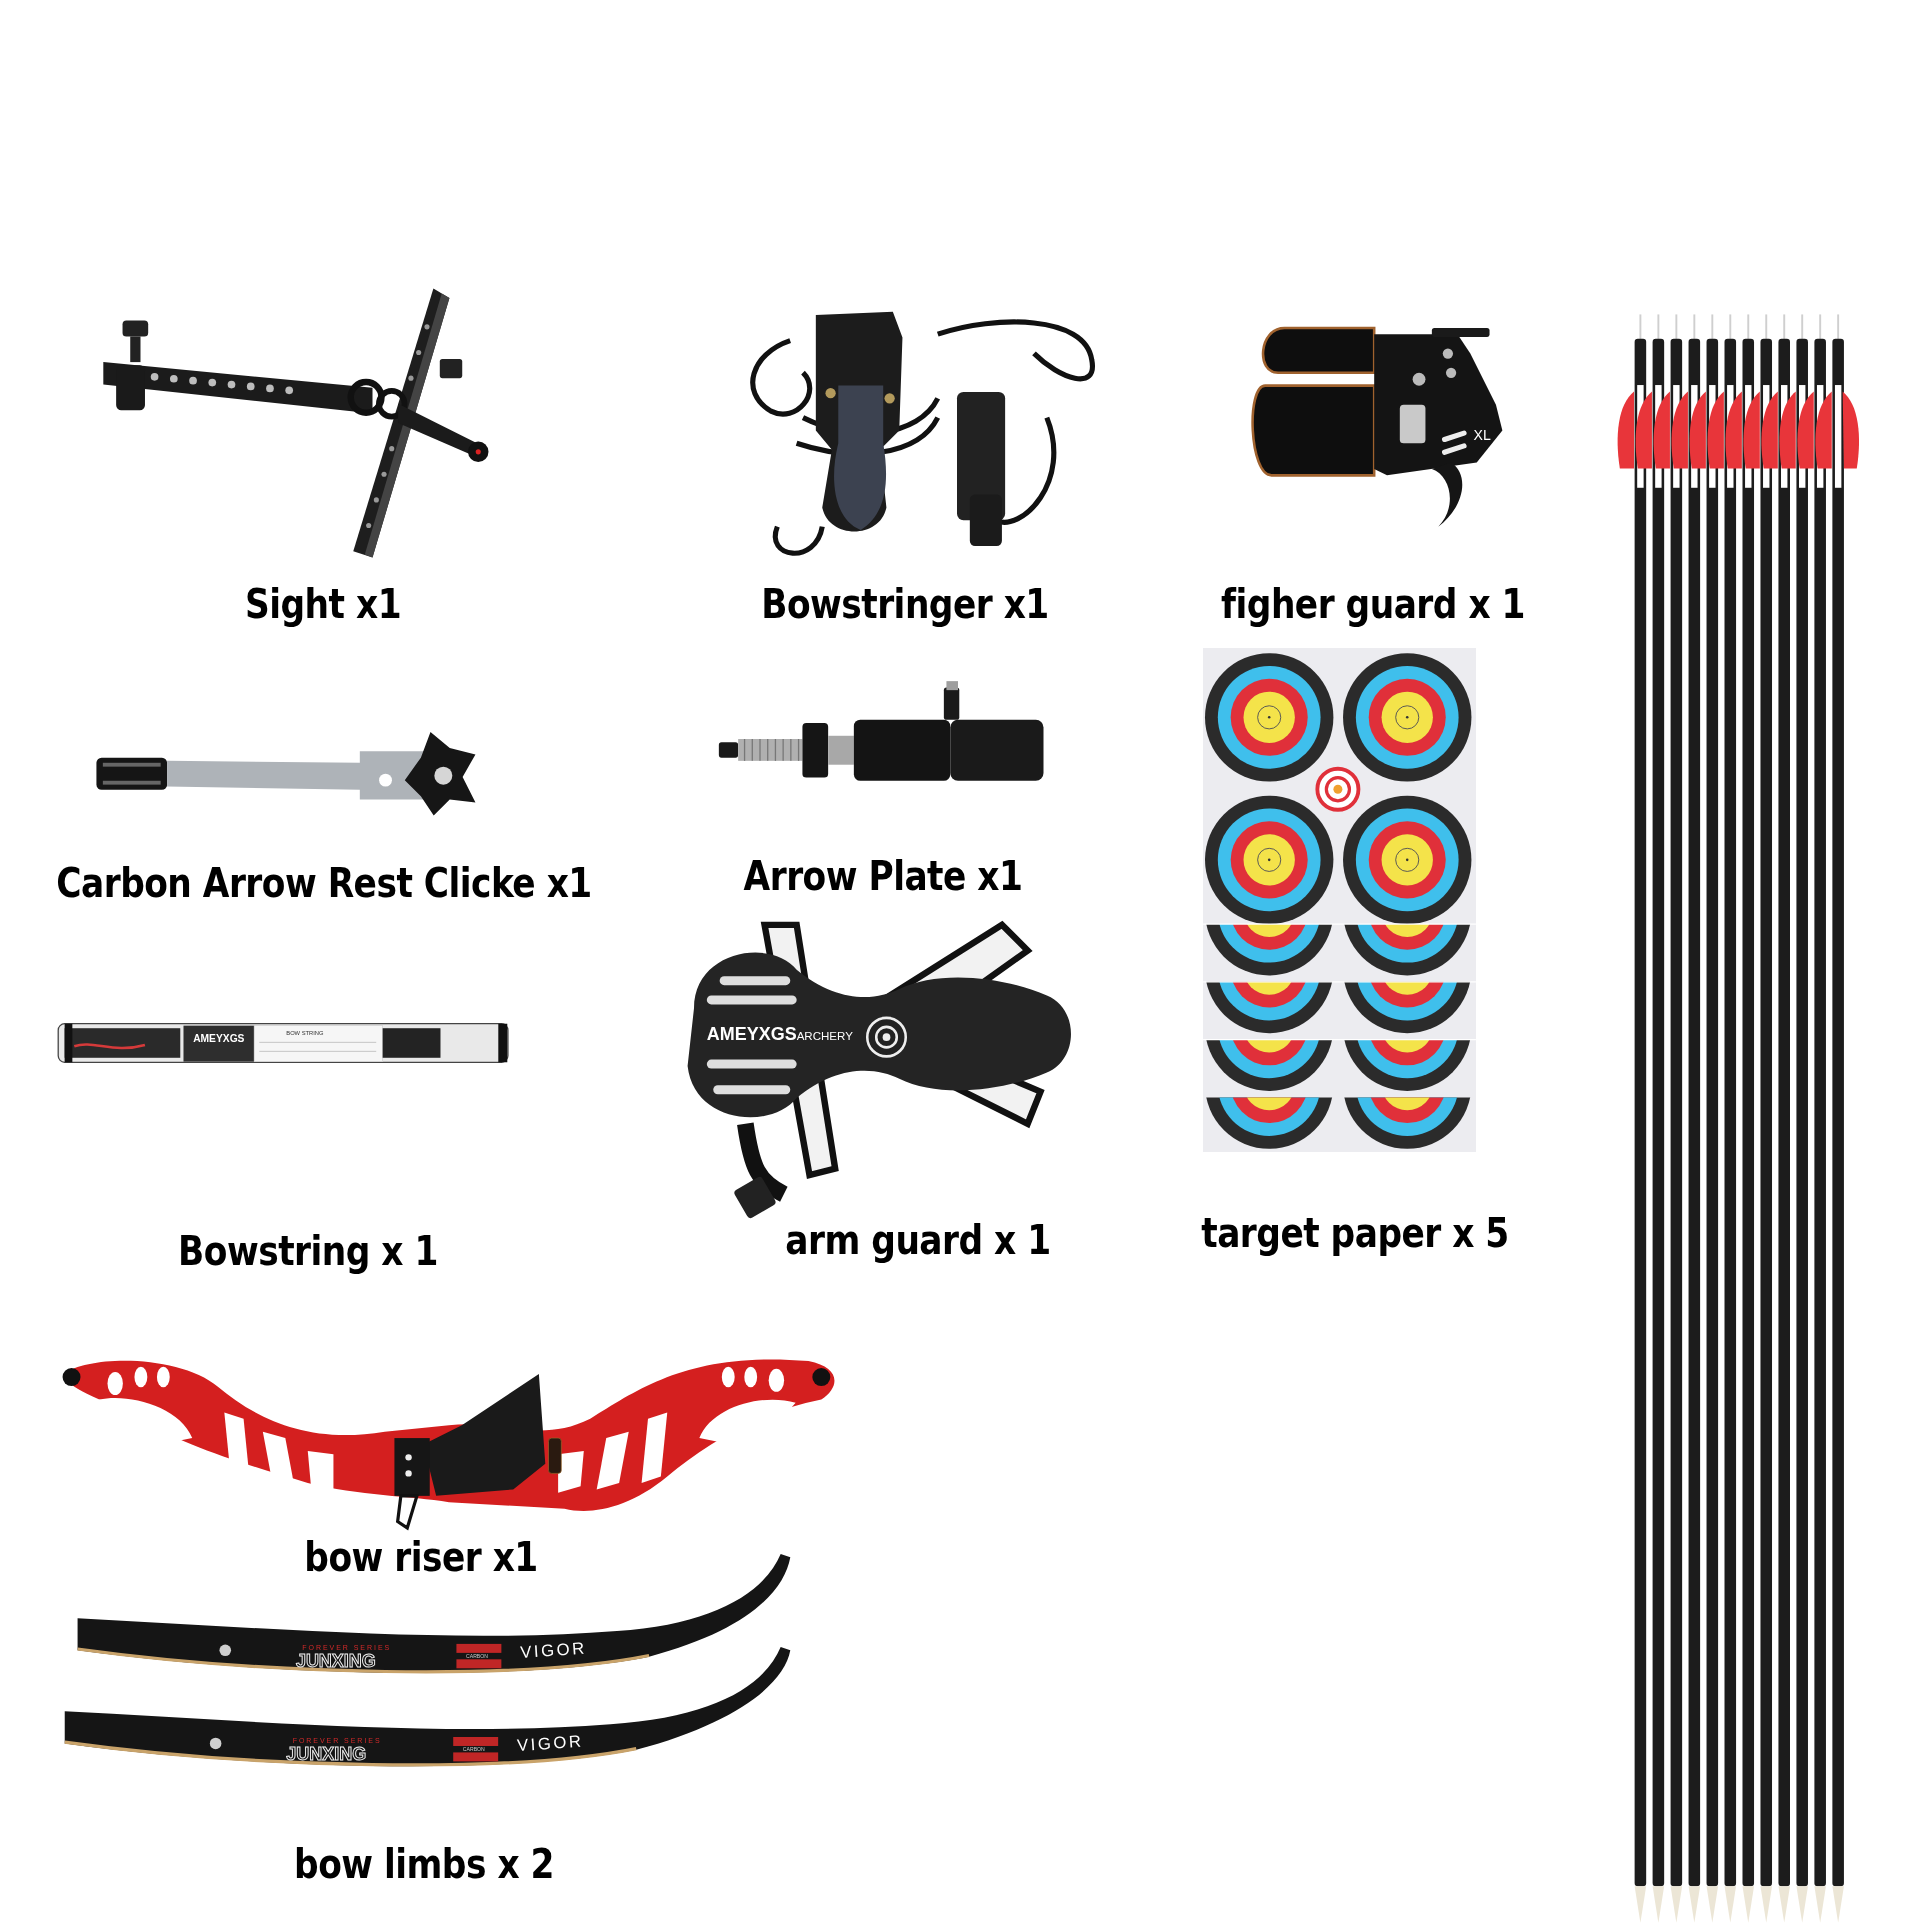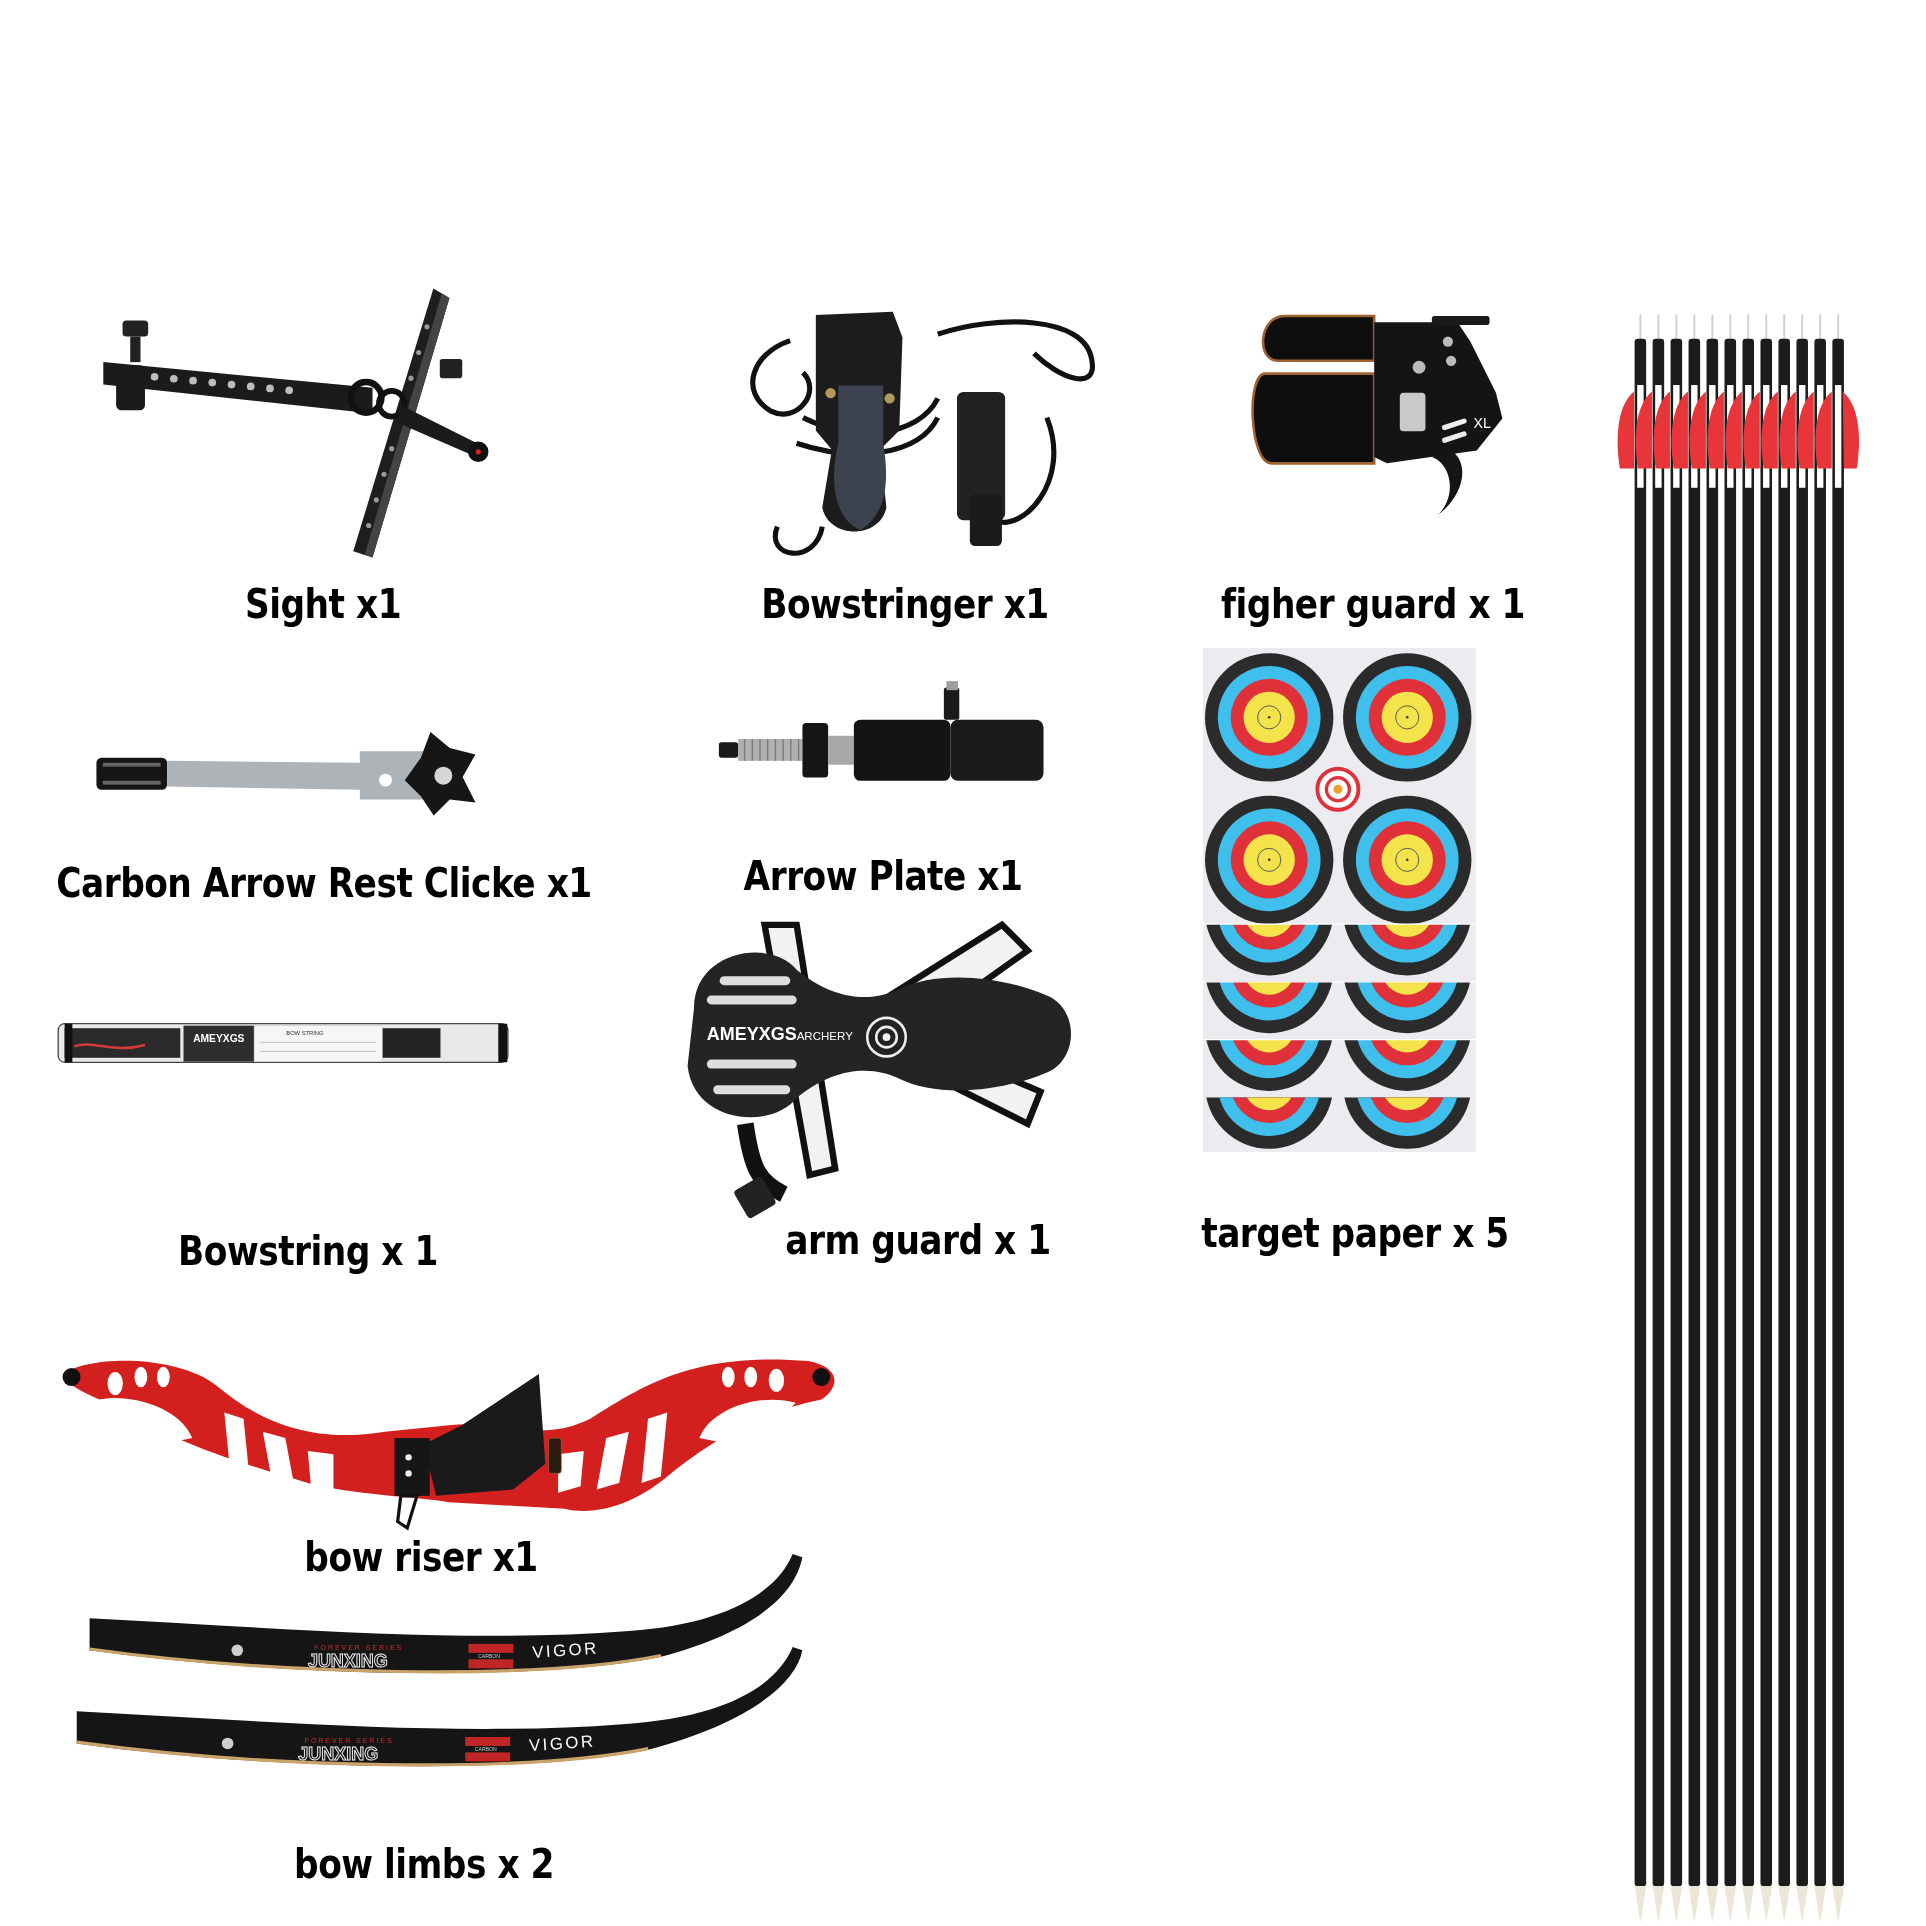--- a/index.html
+++ b/index.html
@@ -70,21 +70,21 @@
     <path d="M175,150 L245,150 L245,240 C255,300 250,350 210,375 C170,360 160,300 175,240 Z" fill="#3c4250"></path>
     <circle cx="163" cy="162" r="8" fill="#b39a5c"></circle>
     <circle cx="255" cy="170" r="8" fill="#b39a5c"></circle>
 
     <rect x="360" y="160" width="75" height="200" rx="10" fill="#222"></rect>
     <rect x="380" y="320" width="50" height="80" rx="8" fill="#1b1b1b"></rect>
   </svg>
 </div>
 <div class="label" style="left:905px;top:581px;">Bowstringer x1</div>
 
-<div class="item" style="left:1246px;top:303px;width:282px;height:231px;">
+<div class="item" style="left:1246px;top:315px;width:282px;height:231px;">
   <svg width="282" height="231" viewBox="0 0 440 360">
     <path d="M60,20 C20,20 15,90 50,90 L200,90 L200,20 Z" fill="#0e0e0e" stroke="#a0622e" stroke-width="4"></path>
     <path d="M30,110 C0,110 5,250 40,250 L200,250 L200,110 Z" fill="#0e0e0e" stroke="#a0622e" stroke-width="4"></path>
     <path d="M200,30 L330,30 L350,60 L390,140 L400,180 L360,230 L220,250 L200,240 Z" fill="#141414"></path>
     <rect x="290" y="20" width="90" height="14" rx="4" fill="#1a1a1a"></rect>
     <path d="M290,240 C320,250 330,300 300,330 C340,300 350,250 320,230 Z" fill="#151515"></path>
     <rect x="240" y="140" width="40" height="60" rx="6" fill="#c9c9c9"></rect>
     <circle cx="270" cy="100" r="10" fill="#bbb"></circle>
     <circle cx="315" cy="60" r="8" fill="#bbb"></circle>
     <circle cx="320" cy="90" r="8" fill="#bbb"></circle>
@@ -256,21 +256,21 @@
     <path d="M580,150 L640,120 L760,40 L770,180 L720,220 L600,230 Z" fill="#1a1a1a"></path>
     <rect x="535" y="140" width="55" height="90" fill="#161616"></rect>
     <circle cx="557" cy="170" r="5" fill="#eee"></circle>
     <circle cx="557" cy="195" r="5" fill="#eee"></circle>
     <path d="M545,230 L570,230 L555,280 L540,270 Z" fill="none" stroke="#111" stroke-width="5"></path>
     <rect x="775" y="140" width="20" height="55" rx="5" fill="#2a1a10" stroke="#a06a2a"></rect>
   </svg>
 </div>
 <div class="label" style="left:421px;top:1534px;">bow riser x1</div>
 
-<div class="item" style="left:83px;top:1554px;width:758px;height:244px;">
+<div class="item" style="left:71px;top:1554px;width:758px;height:244px;">
   <svg width="758" height="244" viewBox="0 0 1180 380">
     <g>
       <path d="M10,100 L10,150 C300,190 700,200 900,160 C1050,120 1110,60 1120,5 L1105,0 C1080,60 1000,110 850,120 C600,140 300,115 10,100 Z" fill="#151515"></path>
       <path d="M10,148 C300,188 700,198 900,158" stroke="#c9a36a" stroke-width="5" fill="none"></path>
       <circle cx="240" cy="150" r="9" fill="#cfcfcf"></circle>
       <text x="360" y="150" font-size="11" fill="#d42a2a" font-family="Liberation Sans, sans-serif" letter-spacing="3">FOREVER SERIES</text>
       <text x="350" y="176" font-size="28" fill="none" stroke="#eee" stroke-width="1.5" font-weight="bold" font-family="Liberation Sans, sans-serif">JUNXING</text>
       <rect x="600" y="140" width="70" height="14" fill="#c02626"></rect>
       <rect x="600" y="164" width="70" height="14" fill="#c02626"></rect>
       <text x="615" y="162" font-size="8" fill="#ccc" font-family="Liberation Sans, sans-serif">CARBON</text>

